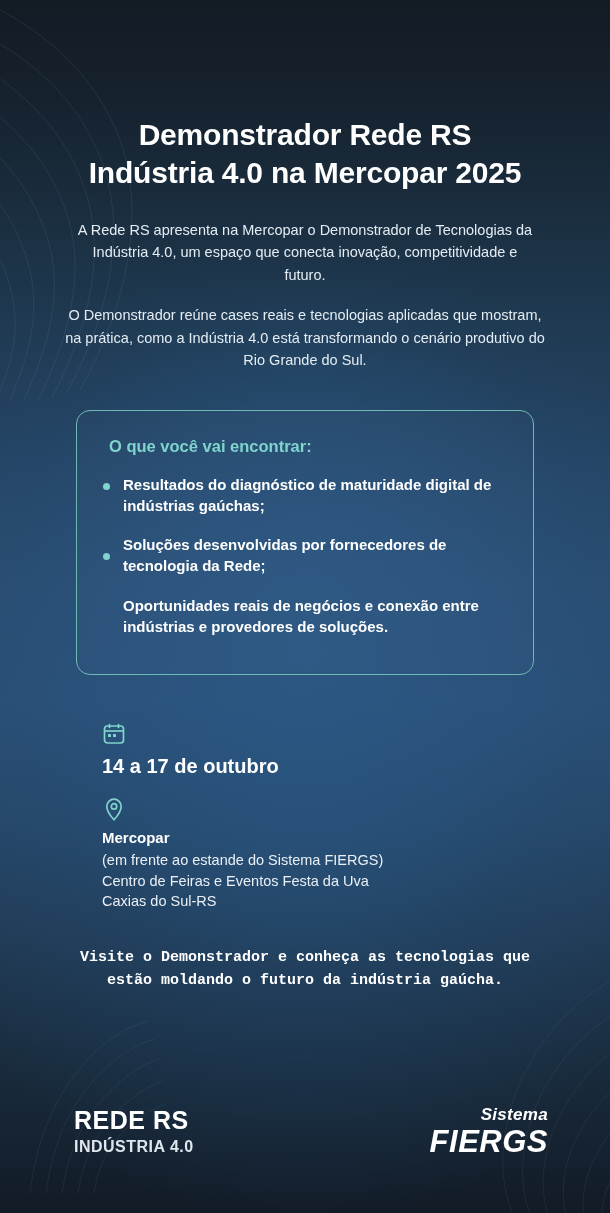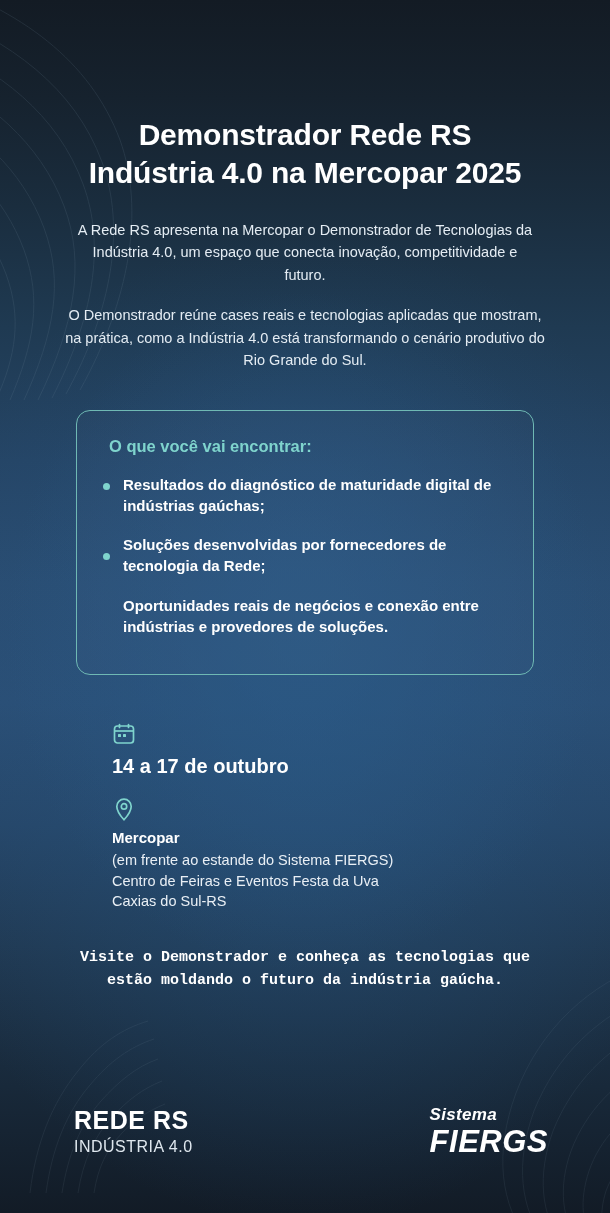--- a/index.html
+++ b/index.html
@@ -43,21 +43,21 @@
   .topo-tl { left: -60px; top: -30px; width: 330px; height: 430px; }
   .topo-br { right: -40px; bottom: -30px; width: 300px; height: 300px; opacity: .22; }
   .topo-bl { left: -30px; bottom: 20px; width: 260px; height: 200px; opacity: .18; }
 
   .content {
     position: relative;
     z-index: 3;
     width: 610px;
     height: 1023px;
     box-sizing: border-box;
-    padding: 0 46px;
+    padding: 0 36px;
   }
 
   .title {
     margin: 0;
     padding-top: 116px;
     text-align: center;
     color: #ffffff;
     font-size: 30px;
     line-height: 1.28;
     font-weight: bold;
@@ -182,29 +182,29 @@
     text-align: left;
   }
   .logo-rede .r1 {
     font-size: 25px;
     font-weight: bold;
     letter-spacing: 0.5px;
     line-height: 1;
   }
   .logo-rede .r2 {
     font-size: 16px;
-    font-weight: normal;
+    font-weight: bold;
     letter-spacing: 0.5px;
     line-height: 1;
     margin-top: 6px;
     color: #dfe7ee;
   }
   .logo-fiergs {
     color: #ffffff;
-    text-align: left;
+    text-align: right;
     line-height: 1;
   }
   .logo-fiergs .f1 {
     font-size: 17px;
     font-style: italic;
     font-weight: bold;
     letter-spacing: 0.3px;
   }
   .logo-fiergs .f2 {
     font-size: 31px;

